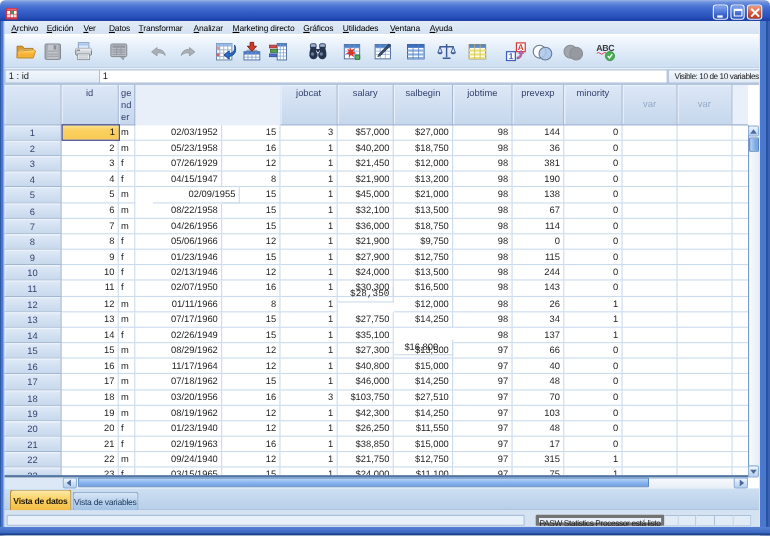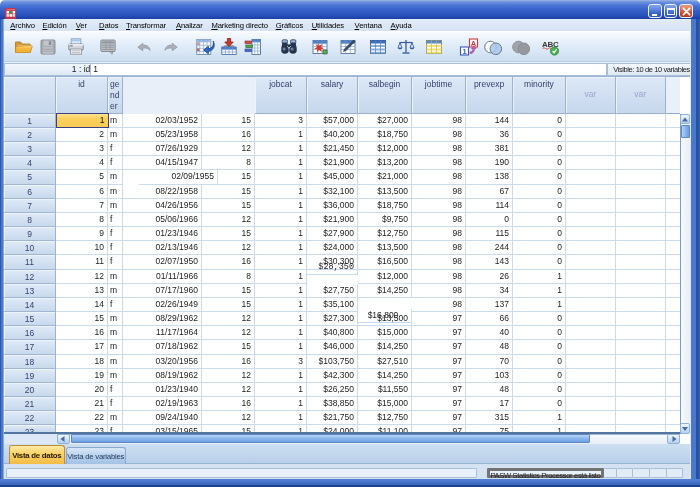--- a/index.html
+++ b/index.html
@@ -205,21 +205,21 @@
         <circle cx="7.5" cy="10" r="5.8" fill="#a2a6ac" stroke="#8a8e95" stroke-width="1"></circle>
         <circle cx="12.8" cy="11.8" r="5.8" fill="#96999f" stroke="#8a8e95" stroke-width="1"></circle>
       </svg></div>
 <div class="ico" style="left:539.5px;top:36.5px;z-index:6;"><svg width="20" height="20" viewBox="0 0 20 20">
         <text x="2" y="9.5" font-size="8" font-weight="bold" fill="#3a3a3a" font-family="Liberation Sans" letter-spacing="-0.3">ABC</text>
         <path d="M2.5 11.5 q1.5 -1.6 3 0 q1.5 1.6 3 0 q1.5 -1.6 3 0" fill="none" stroke="#d04040" stroke-width="0.9"></path>
         <circle cx="14.5" cy="14" r="4.2" fill="#46b050" stroke="#2a7a34" stroke-width="0.6"></circle>
         <path d="M12.6 14 L14 15.6 L16.6 12.2" fill="none" stroke="#fff" stroke-width="1.3"></path>
       </svg></div>
 <div style="position:absolute;left:3.5px;top:62px;width:692.5px;height:15px;background:#e9f1fa;z-index:5;"></div>
-<div style="position:absolute;left:4px;top:63.3px;width:87.3px;height:12.7px;z-index:6;background:linear-gradient(to bottom,#f2f7fc,#dfe9f4);border:1px solid #a9bed8;font-size:8.5px;color:#222;line-height:11px;padding-left:15px;text-align:right;">1 : id</div>
+<div style="position:absolute;left:4px;top:63.3px;width:87.3px;height:12.7px;z-index:6;background:linear-gradient(to bottom,#f2f7fc,#dfe9f4);border:1px solid #a9bed8;font-size:8.5px;color:#222;line-height:11px;padding-left:3px;">1 : id</div>
 <div style="position:absolute;left:91.3px;top:63.3px;width:515.7px;height:12.7px;z-index:6;background:#fff;border:1px solid #a9bed8;border-left:none;font-size:8.5px;color:#222;line-height:11px;padding-left:2px;">1</div>
 <div style="position:absolute;left:607px;top:63.3px;width:89px;height:12.7px;z-index:6;background:linear-gradient(to bottom,#f2f7fc,#dfe9f4);border:1px solid #a9bed8;font-size:7.5px;color:#222;line-height:11px;text-align:center;letter-spacing:-0.4px;">Visible: 10 de 10 variables</div>
 <div style="position:absolute;left:3.5px;top:76.2px;width:692.5px;height:0.9px;background:#9db2d0;z-index:6;"></div>
 <div style="position:absolute;left:4px;top:77px;width:676px;height:36.7px;background:#e8eff9;z-index:4;"></div>
 <div class="hc" style="left:4.0px;top:77.0px;width:52.0px;height:36.7px;z-index:5;"></div>
 <div class="hc" style="left:56.0px;top:77.0px;width:52.0px;height:36.7px;z-index:5;padding-top:3px;line-height:9px;">id</div>
 <div class="hc" style="left:108.0px;top:77.0px;width:15.0px;height:36.7px;z-index:5;padding-top:2px;line-height:11px;text-align:left;padding-left:2px;">ge<br>nd<br>er</div>
 <div class="hc" style="left:255.0px;top:77.0px;width:52.0px;height:36.7px;z-index:5;padding-top:3px;line-height:9px;">jobcat</div>
 <div class="hc" style="left:307.0px;top:77.0px;width:51.0px;height:36.7px;z-index:5;padding-top:3px;line-height:9px;">salary</div>
 <div class="hc" style="left:358.0px;top:77.0px;width:54.0px;height:36.7px;z-index:5;padding-top:3px;line-height:9px;">salbegin</div>

